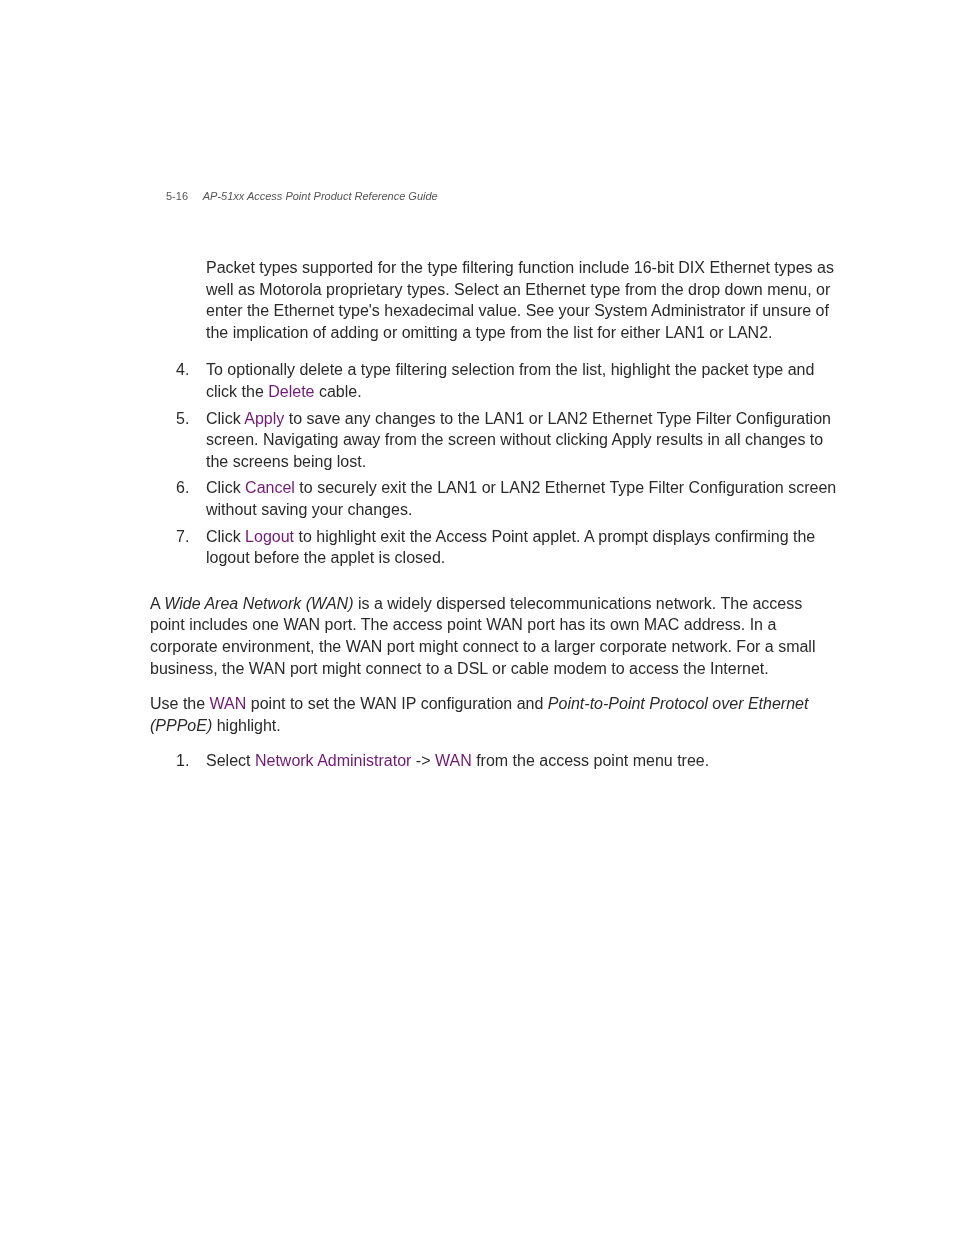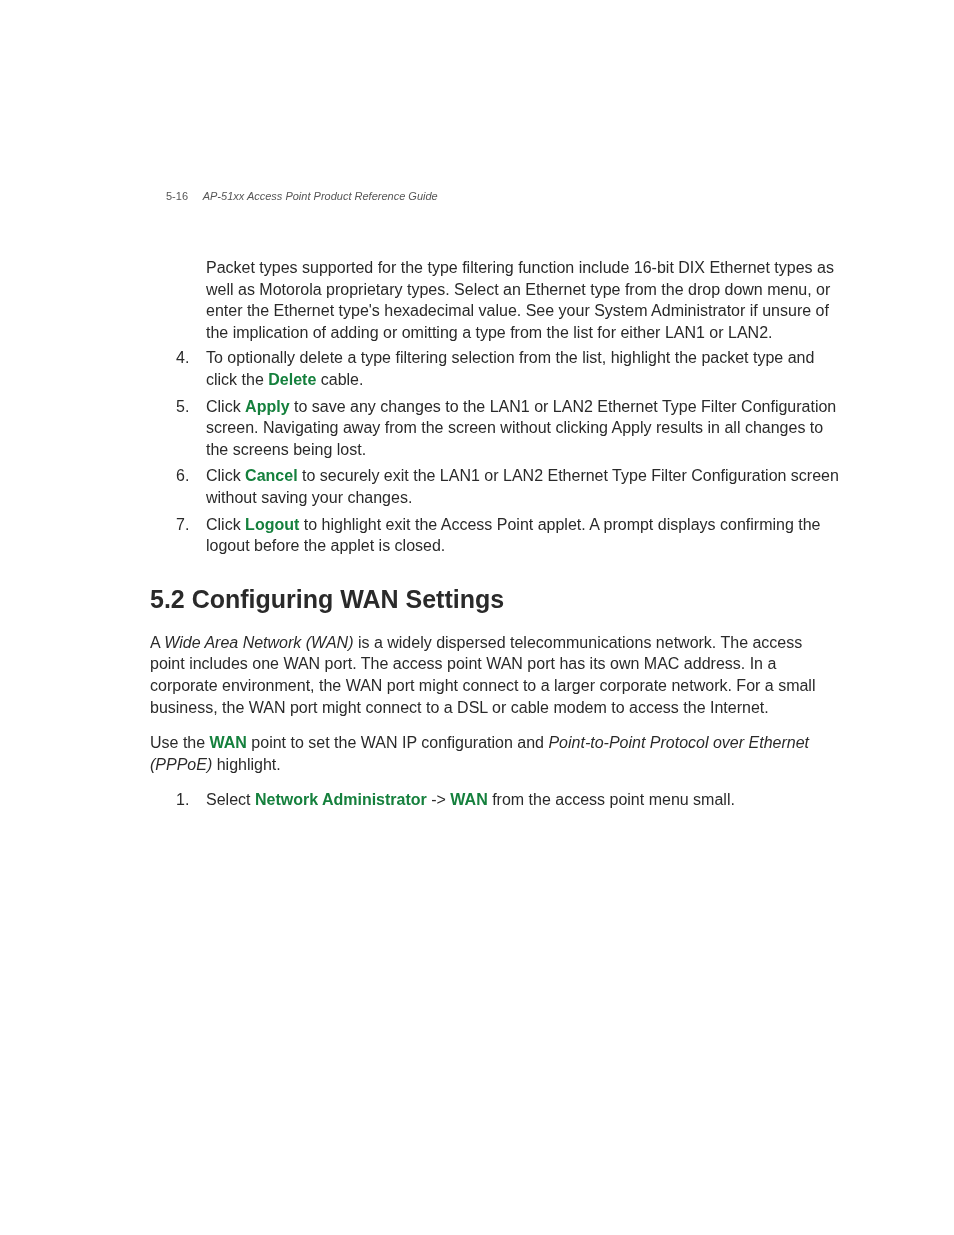--- a/index.html
+++ b/index.html
@@ -24,21 +24,21 @@
     padding-left: 16px;
   }
   .running-header .pnum {
     font-style: normal;
     margin-right: 12px;
   }
   .indent-block {
     margin-left: 56px;
     font-size: 16px;
     line-height: 1.35;
-    margin-bottom: 4px;
+    margin-bottom: 16px;
   }
   ol.steps {
     list-style: none;
     padding: 0;
     margin: 0 0 24px 0;
   }
   ol.steps > li {
     display: flex;
     font-size: 16px;
     line-height: 1.35;
@@ -49,22 +49,22 @@
     width: 56px;
     flex: 0 0 56px;
     text-align: left;
     padding-left: 26px;
     box-sizing: border-box;
   }
   ol.steps > li .body {
     flex: 1;
   }
   .kw {
-    font-weight: 700;
-    color: #15803d;
+    font-weight: 400;
+    color: #701a75;
   }
   h2.section {
     font-size: 25px;
     font-weight: 700;
     margin: 28px 0 18px 0;
     color: #2a2a2a;
   }
   p.para {
     font-size: 16px;
     line-height: 1.35;
@@ -104,33 +104,32 @@
       </span>
     </li>
     <li>
       <span class="num">7.</span>
       <span class="body">
         <span>Click </span><span class="kw">Logout</span><span> to highlight exit the Access Point applet. A prompt displays confirming the logout before the applet is closed.</span>
       </span>
     </li>
   </ol>
 
-  <h2 class="section">5.2  Configuring WAN Settings</h2>
 
   <p class="para">
     <span>A </span><span class="ital">Wide Area Network (WAN)</span><span> is a widely dispersed telecommunications network. The access point includes one WAN port. The access point WAN port has its own MAC address. In a corporate environment, the WAN port might connect to a larger corporate network. For a small business, the WAN port might connect to a DSL or cable modem to access the Internet.</span>
   </p>
 
   <p class="para">
     <span>Use the </span><span class="kw">WAN</span><span> point to set the WAN IP configuration and </span><span class="ital">Point-to-Point Protocol over Ethernet (PPPoE)</span><span> highlight.</span>
   </p>
 
 
   <ol class="steps">
     <li>
       <span class="num">1.</span>
       <span class="body">
-        <span>Select </span><span class="kw">Network Administrator</span><span> -&gt; </span><span class="kw">WAN</span><span> from the access point menu small.</span>
+        <span>Select </span><span class="kw">Network Administrator</span><span> -&gt; </span><span class="kw">WAN</span><span> from the access point menu tree.</span>
       </span>
     </li>
   </ol>
 
 </div>
 
 </body></html>

